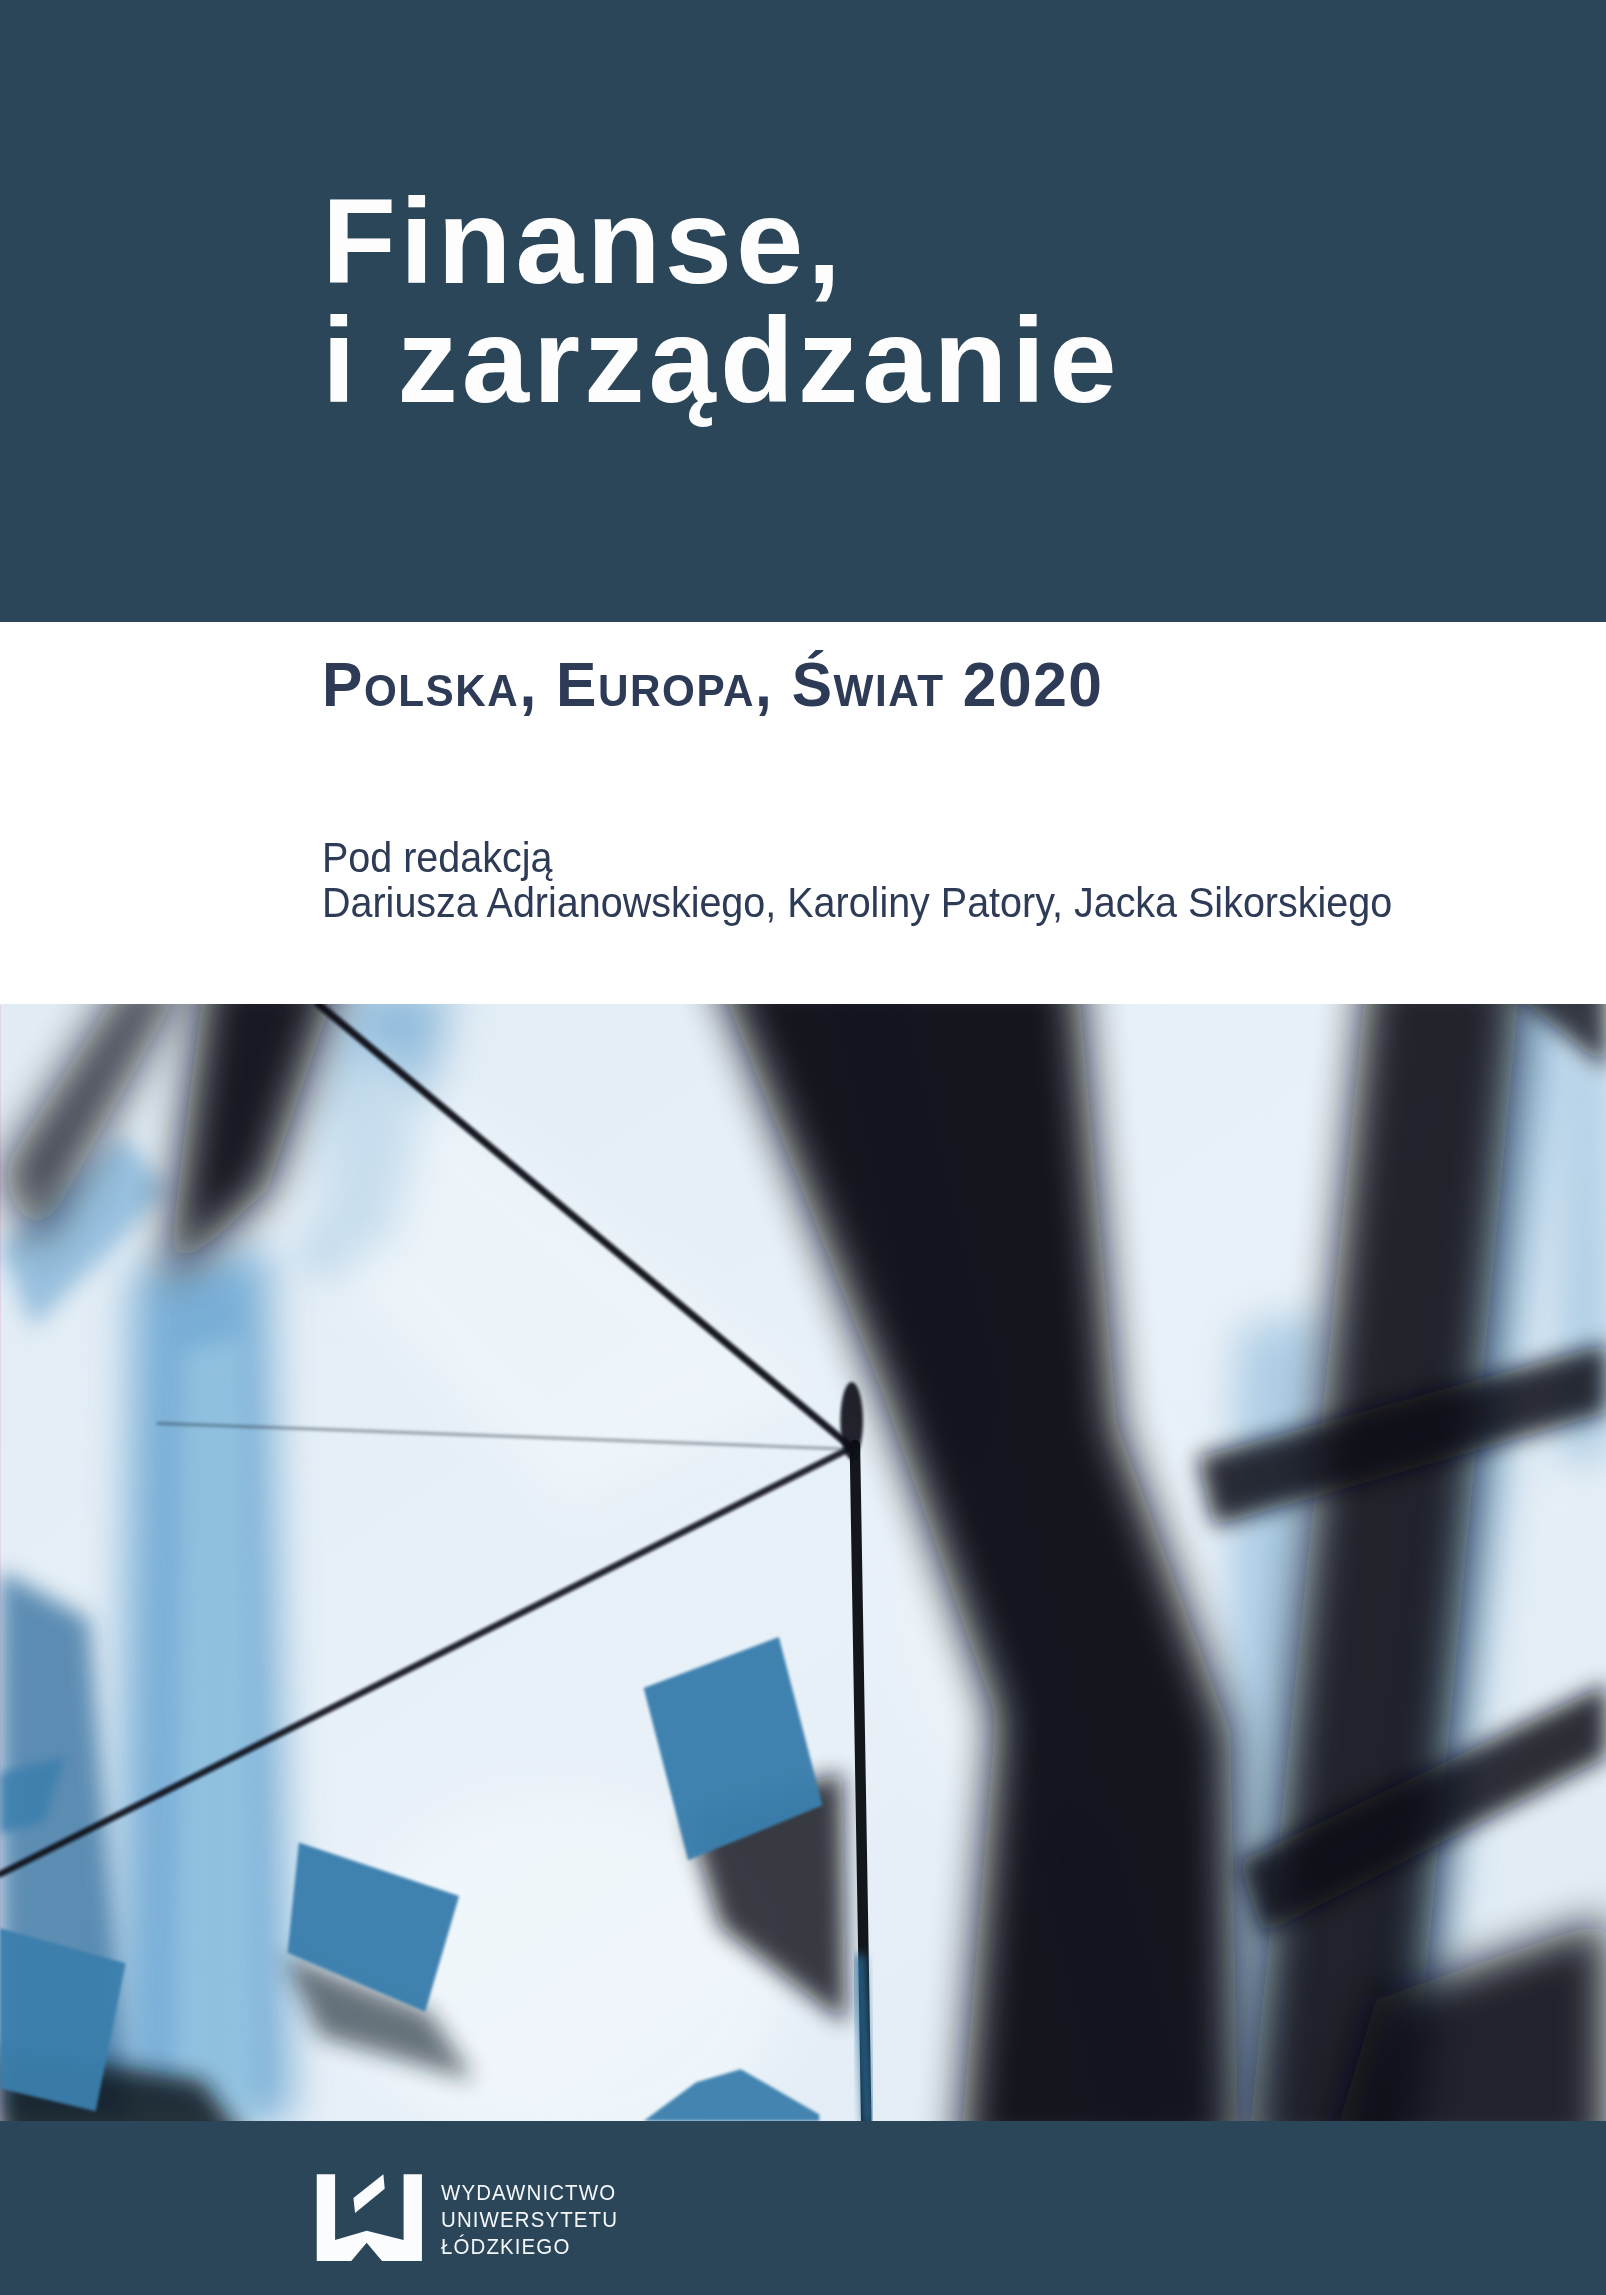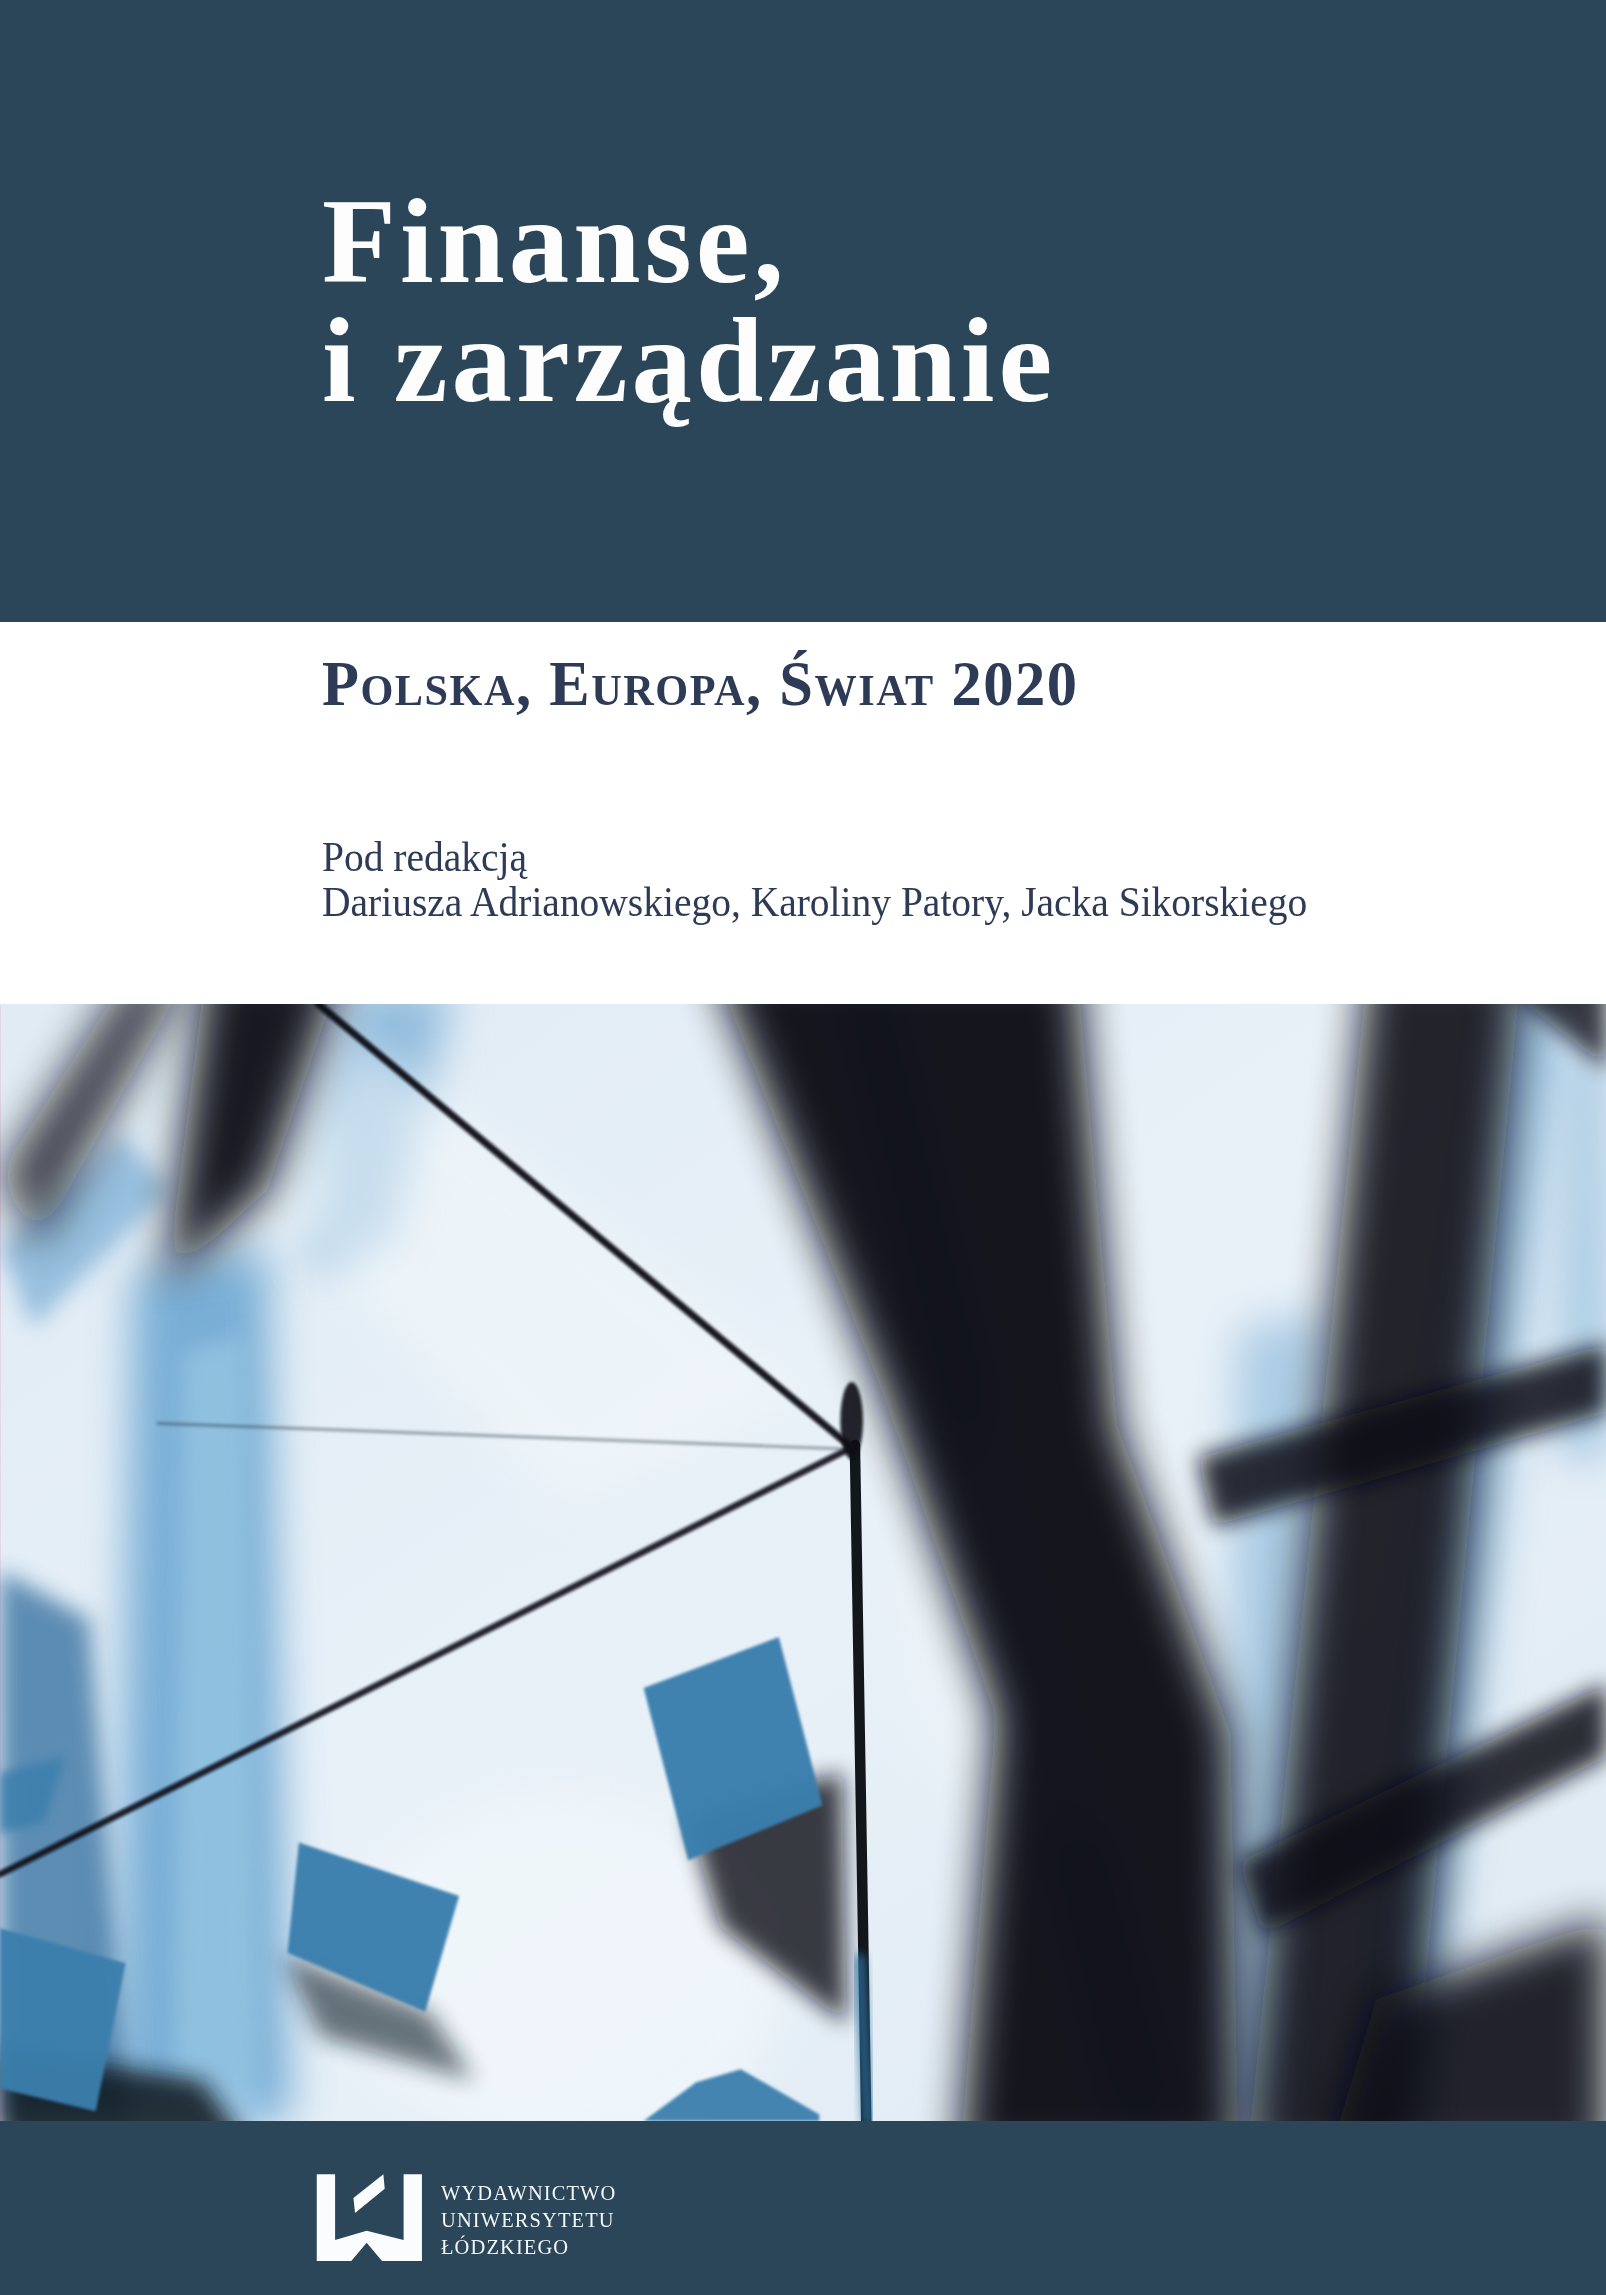--- a/index.html
+++ b/index.html
@@ -1,21 +1,21 @@
 <!DOCTYPE html>
 <html style="font-size:13px"><head>
 <meta charset="utf-8">
 <style>
   html,body{margin:0;padding:0;background:#ffffff;}
   .page{
     position:relative;
     width:1607px;height:2295px;
     background:#ec4899;
     overflow:hidden;
-    font-family:Liberation Serif, serif;
+    font-family:Liberation Sans, sans-serif;
   }
   
   .band-top{
     position:absolute;left:0;top:0;width:1607px;height:622px;
     background:#2b4659;
   }
   .title-block{
     position:absolute;left:322px;top:182px;
   }
   .title-line{

